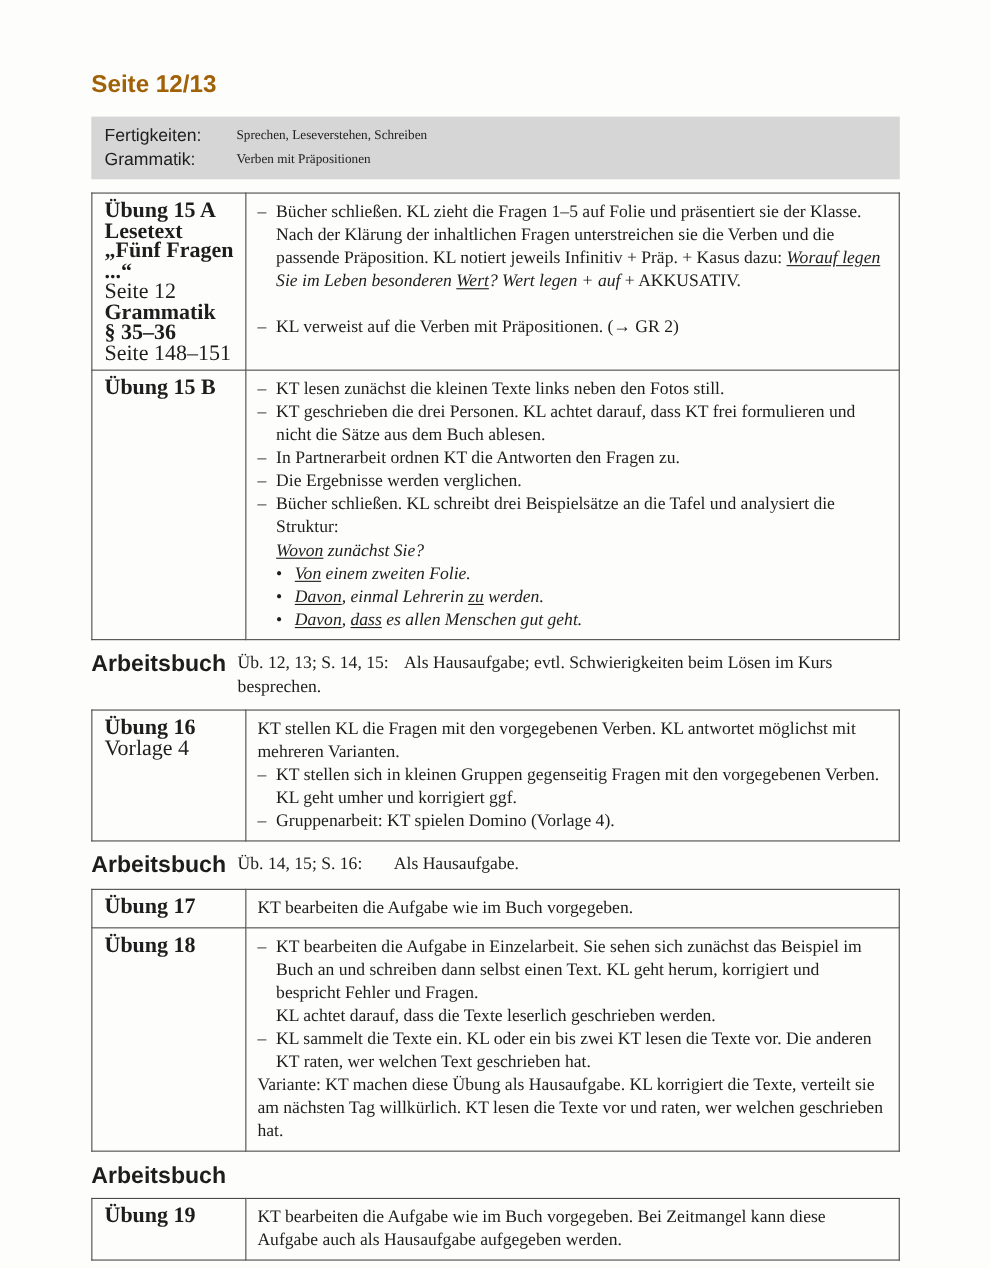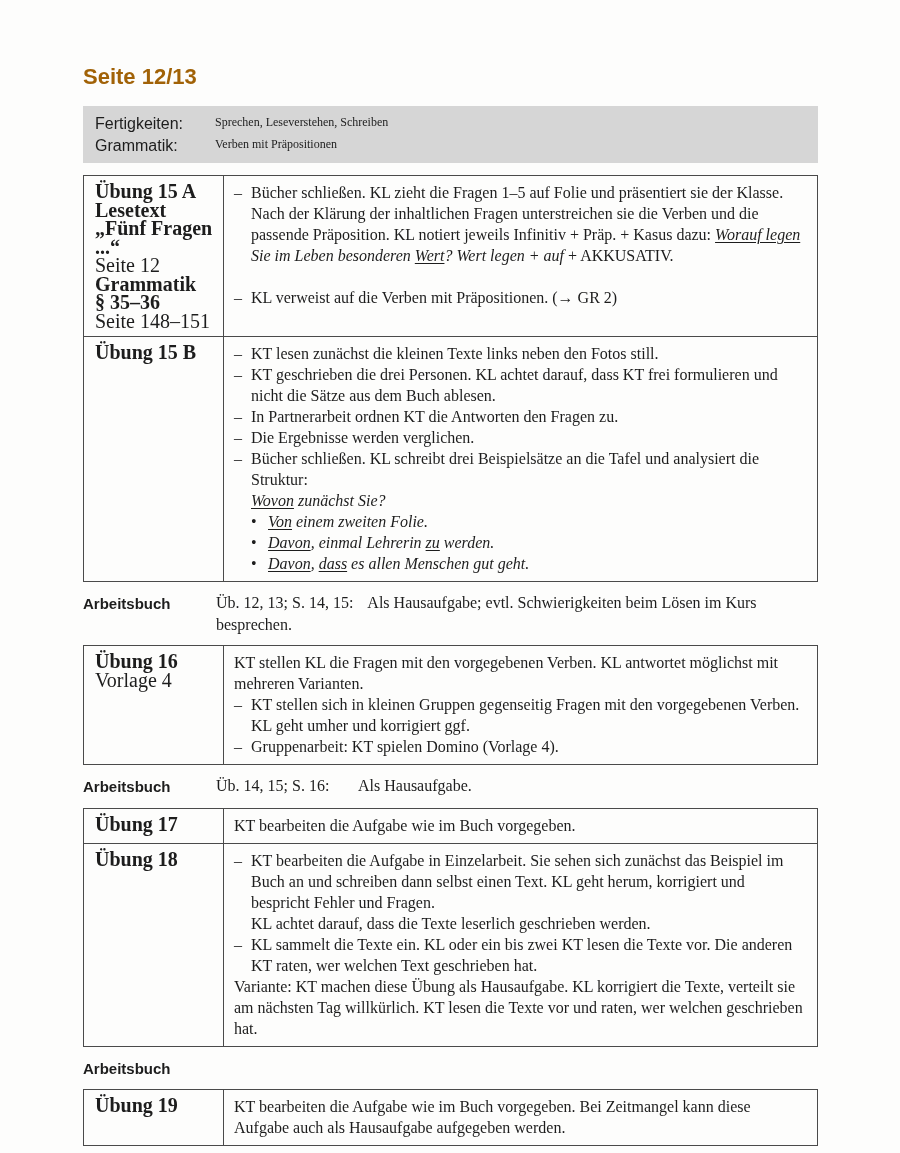--- a/index.html
+++ b/index.html
@@ -34,21 +34,21 @@
   .blk{display:flex;}
   .blk.ind{margin-left:17px;}
   .mk{flex:0 0 17px;}
   .tx{flex:1 1 auto;}
   .it{font-style:italic;}
   .un{text-decoration:underline;text-underline-offset:2px;}
   .bd{font-weight:bold;}
   .sp{height:21px;}
   .ab-row{display:flex;margin:10px 0 10px 0;font-size:16px;line-height:21.5px;}
   .ab-label{
-    flex:0 0 133px;font-family:"Liberation Sans", sans-serif;font-weight:bold;font-size:15px;
+    flex:0 0 133px;font-family:"Liberation Sans", sans-serif;font-weight:bold;font-size:21px;
     padding-top:1px;
   }
   .ab-content{flex:1 1 auto;}
   .ab-ref{display:inline-block;min-width:128px;margin-right:14px;}
 </style>
 </head>
 <body>
 
 <div class="page">
 

